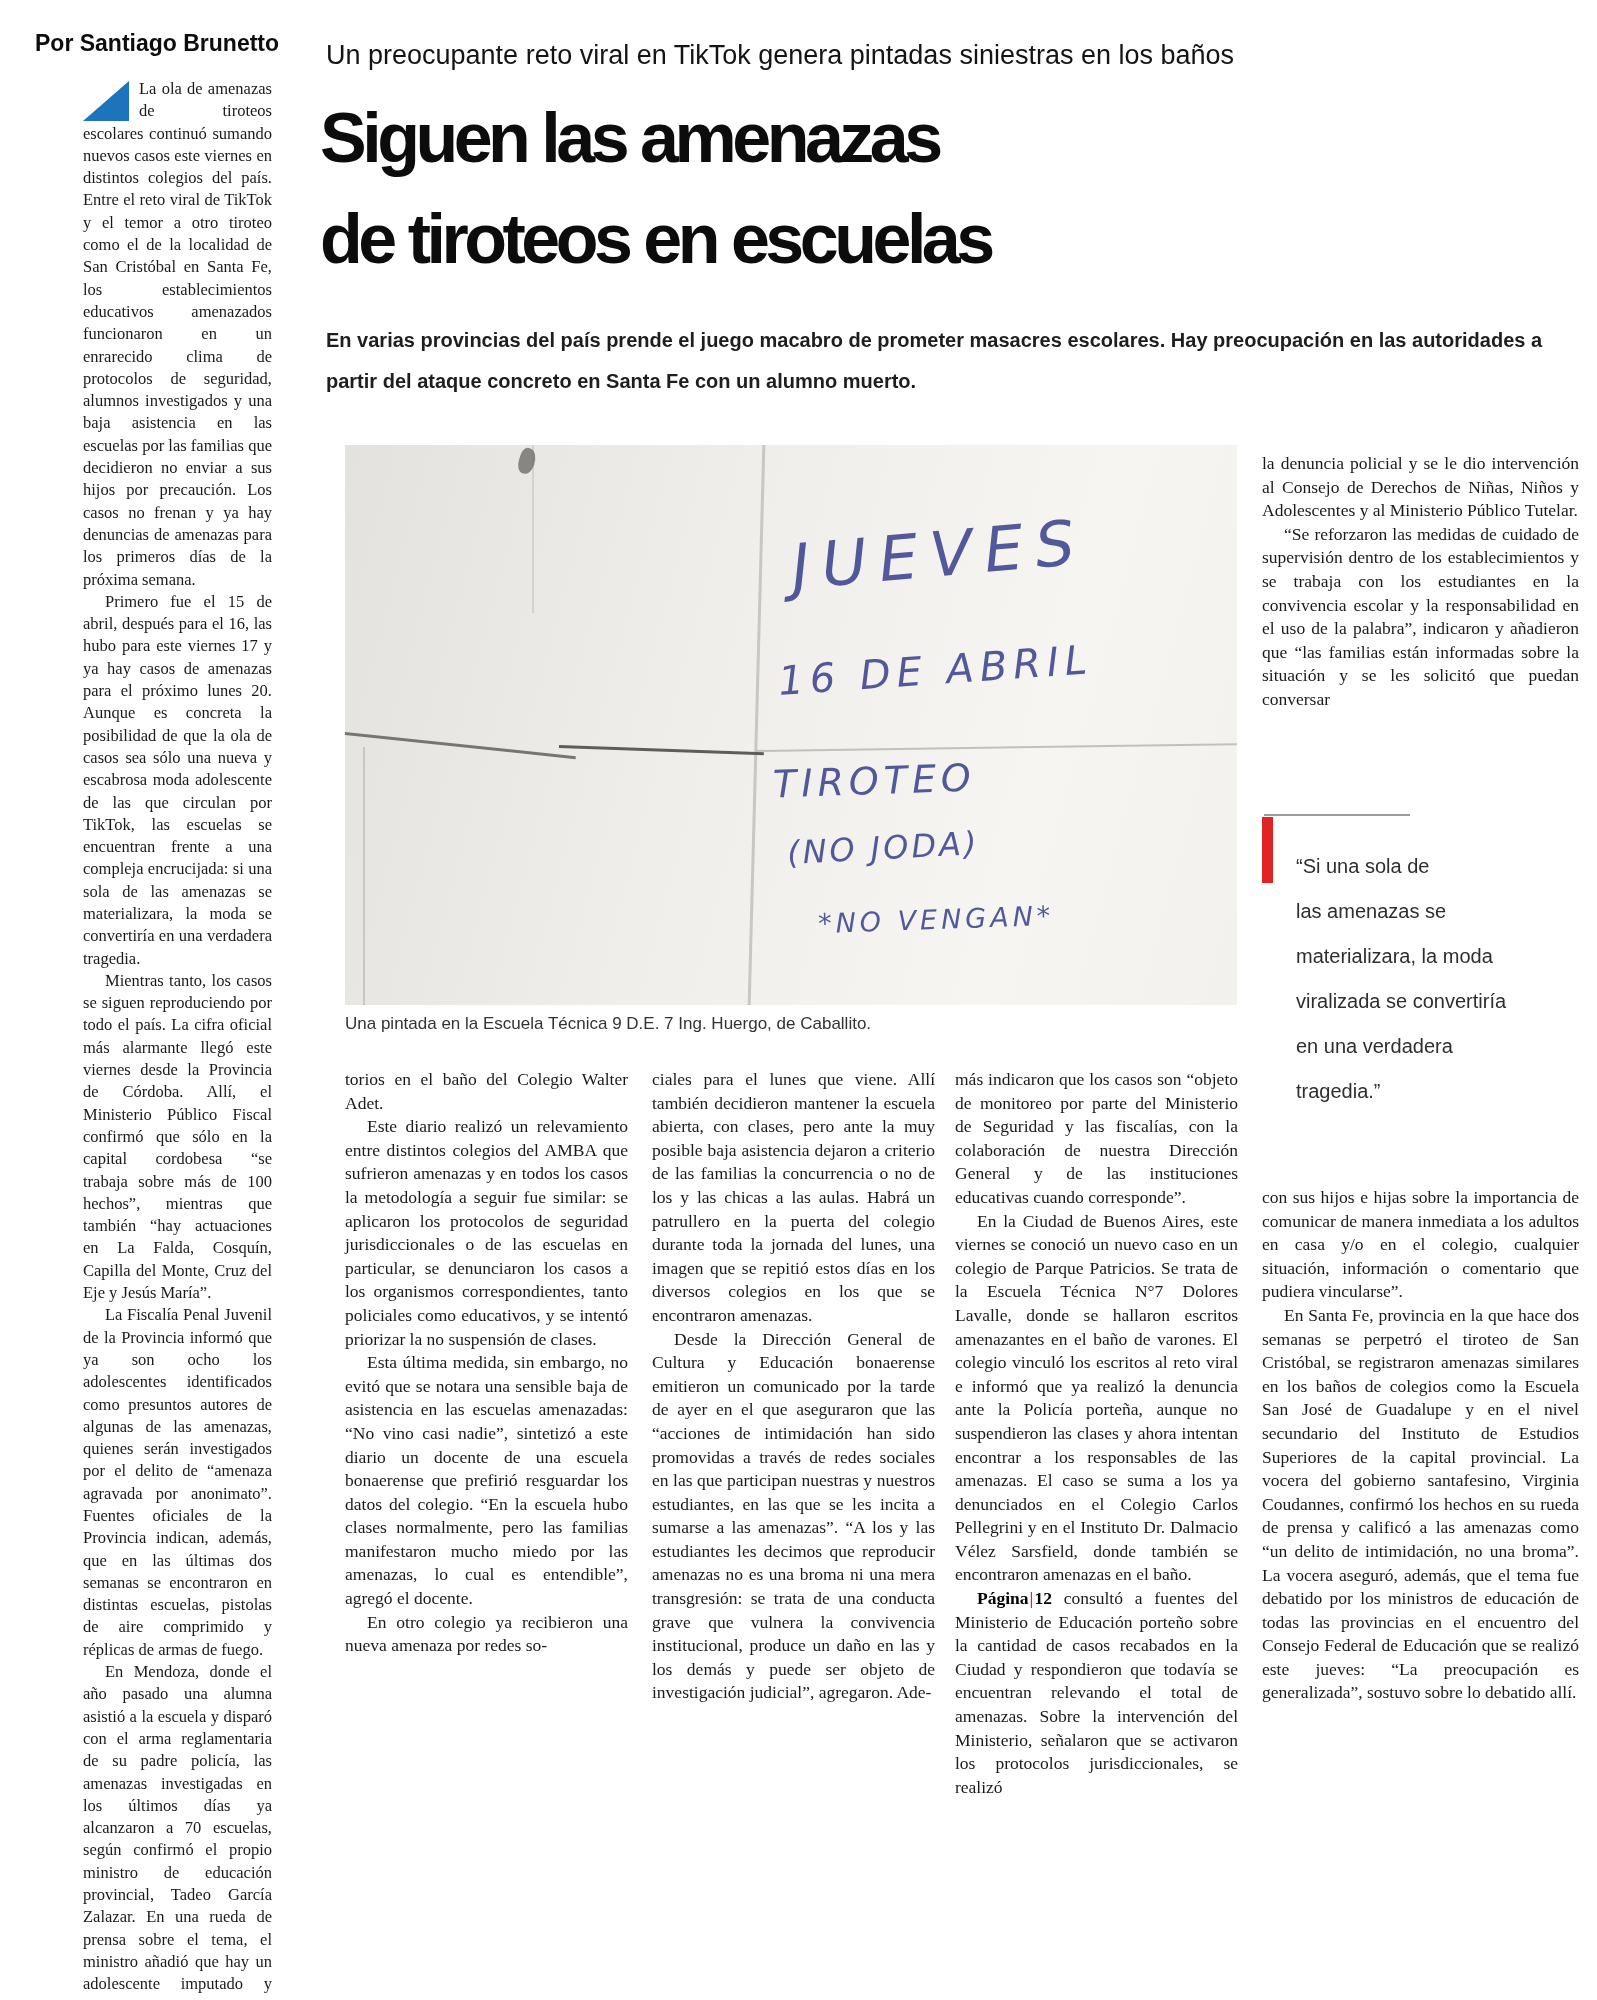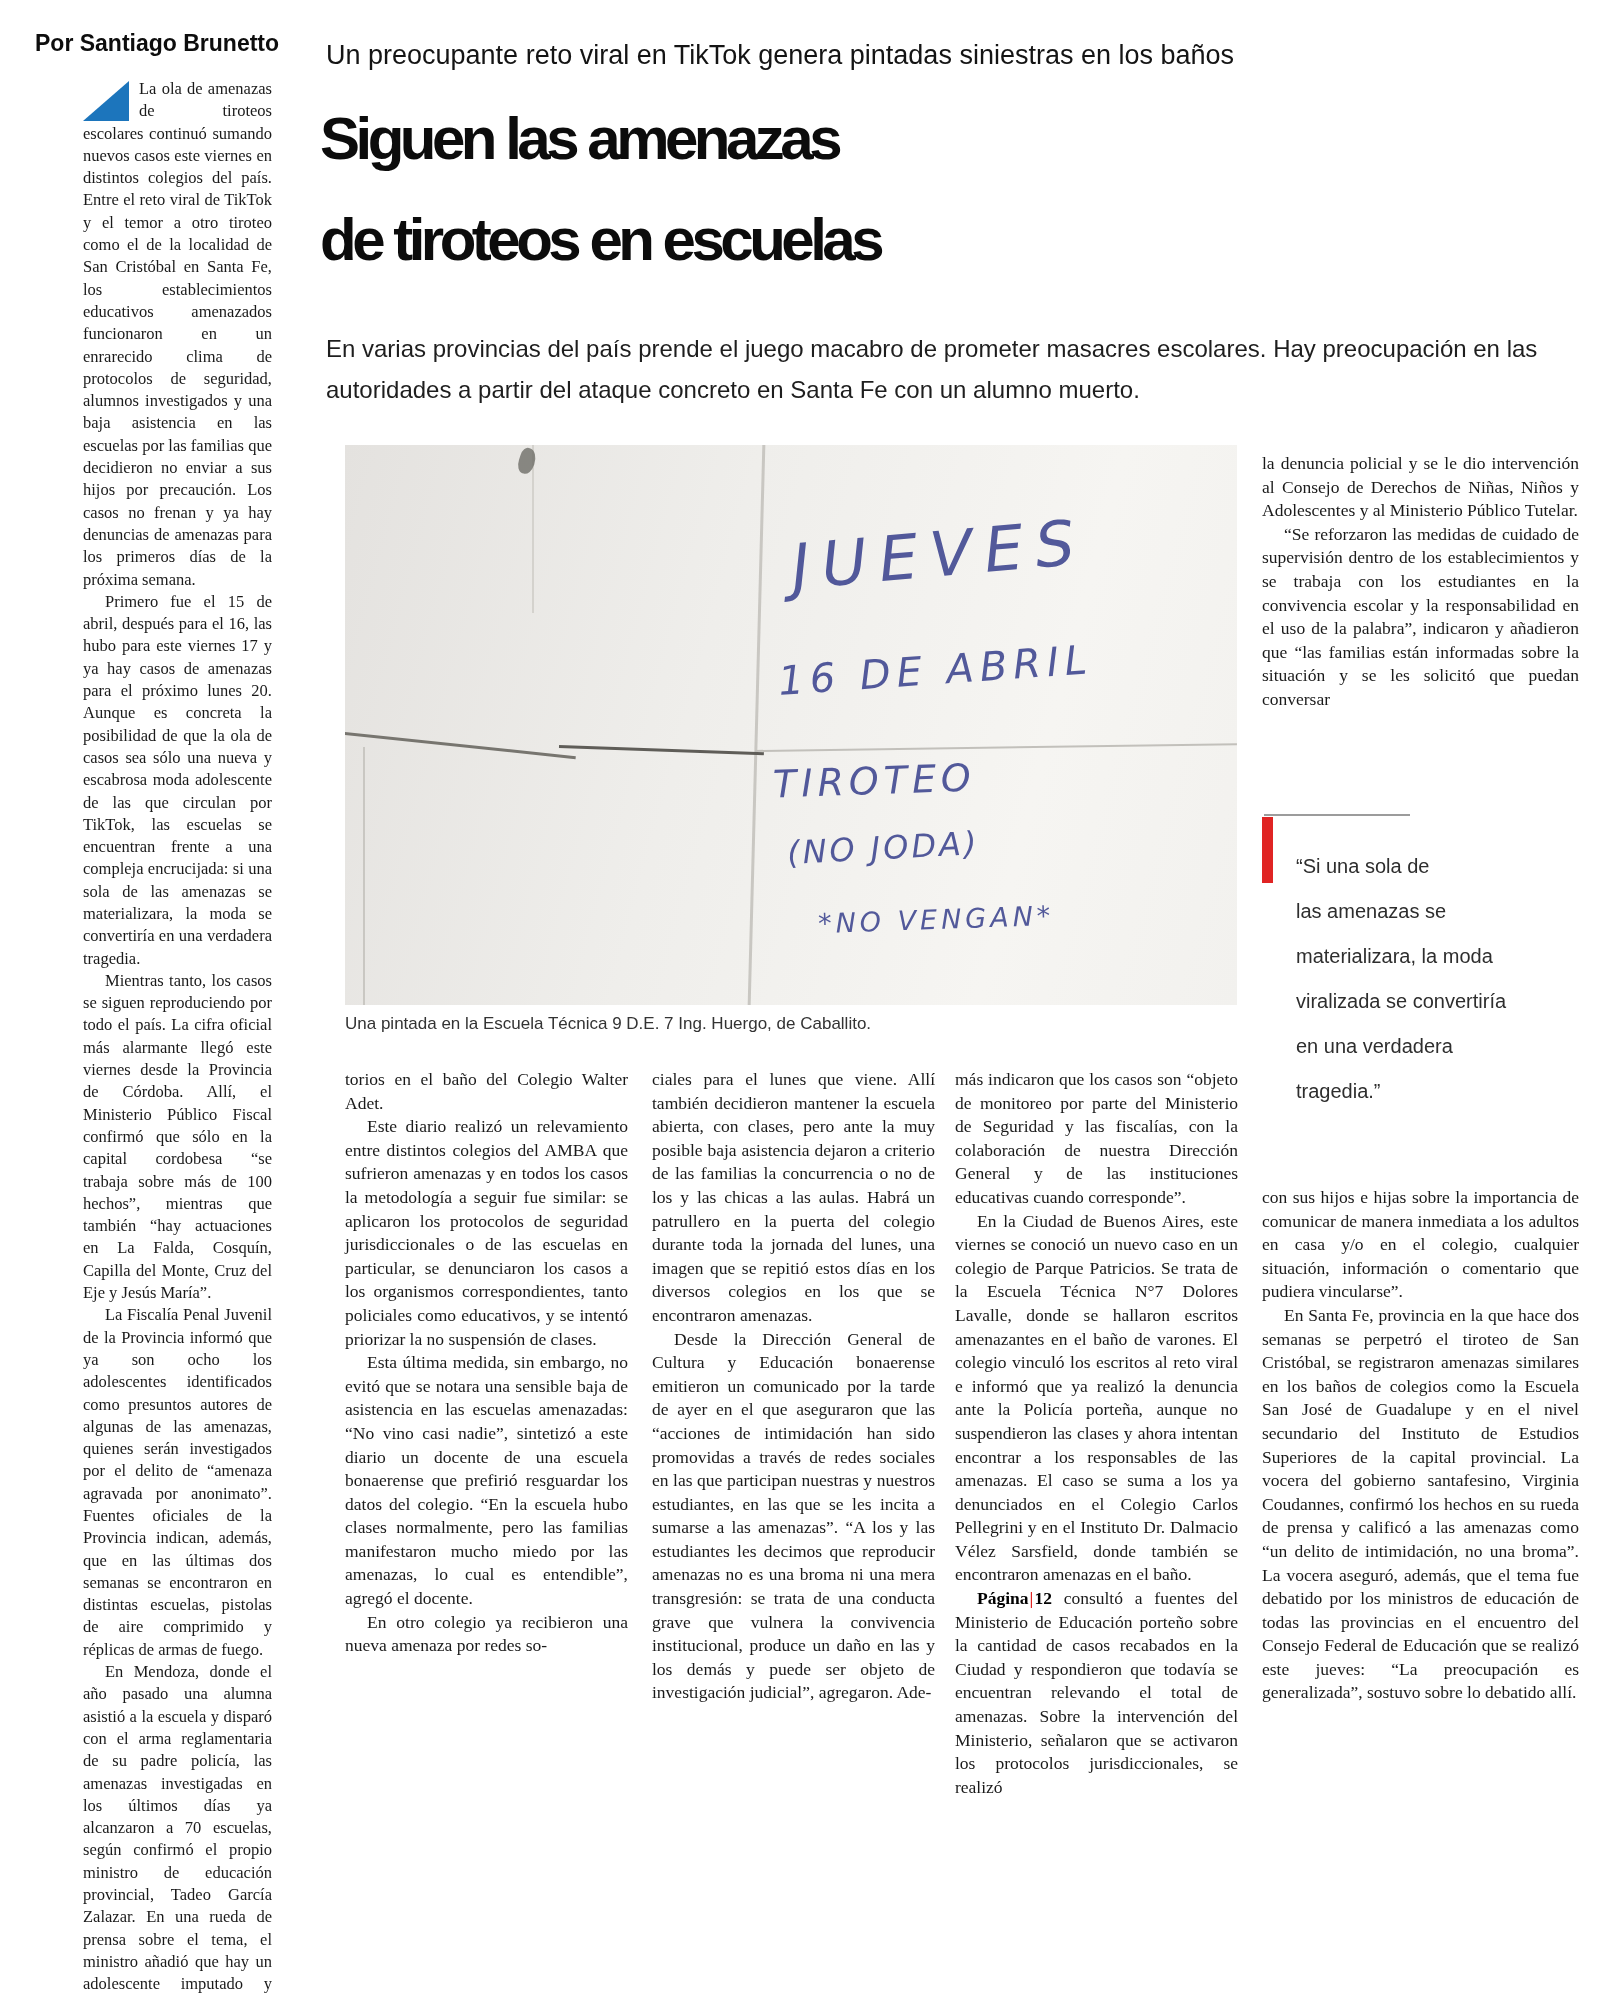--- a/index.html
+++ b/index.html
@@ -20,27 +20,27 @@
     font-weight:bold; font-size:23px; color:#0d0d0d;
   }
   .kicker {
     left:326px; top:40px;
     font-family:"Liberation Sans", sans-serif;
     font-size:27px; color:#141414;
   }
   .headline {
     left:320px; top:88px;
     font-family:"Liberation Sans", sans-serif;
-    font-weight:bold; font-size:60px; line-height:101px;
+    font-weight:bold; font-size:70px; line-height:101px;
     letter-spacing:-4.5px; color:#0c0c0c;
   }
   .deck {
-    left:326px; top:328px; width:1250px;
+    left:326px; top:320px; width:1250px;
     font-family:"Liberation Sans", sans-serif;
-    font-size:24px; line-height:41px; color:#1e1e1e;
+    font-size:20px; line-height:41px; color:#1e1e1e;font-weight:bold;
   }
 
   
   .serifcol p {
     font-family:"Liberation Serif", serif;
     text-align:justify;
     hyphens:auto; -webkit-hyphens:auto;
     color:#1a1a1a;
   }
   .leftcol { left:35px; top:78px; width:237px; }

